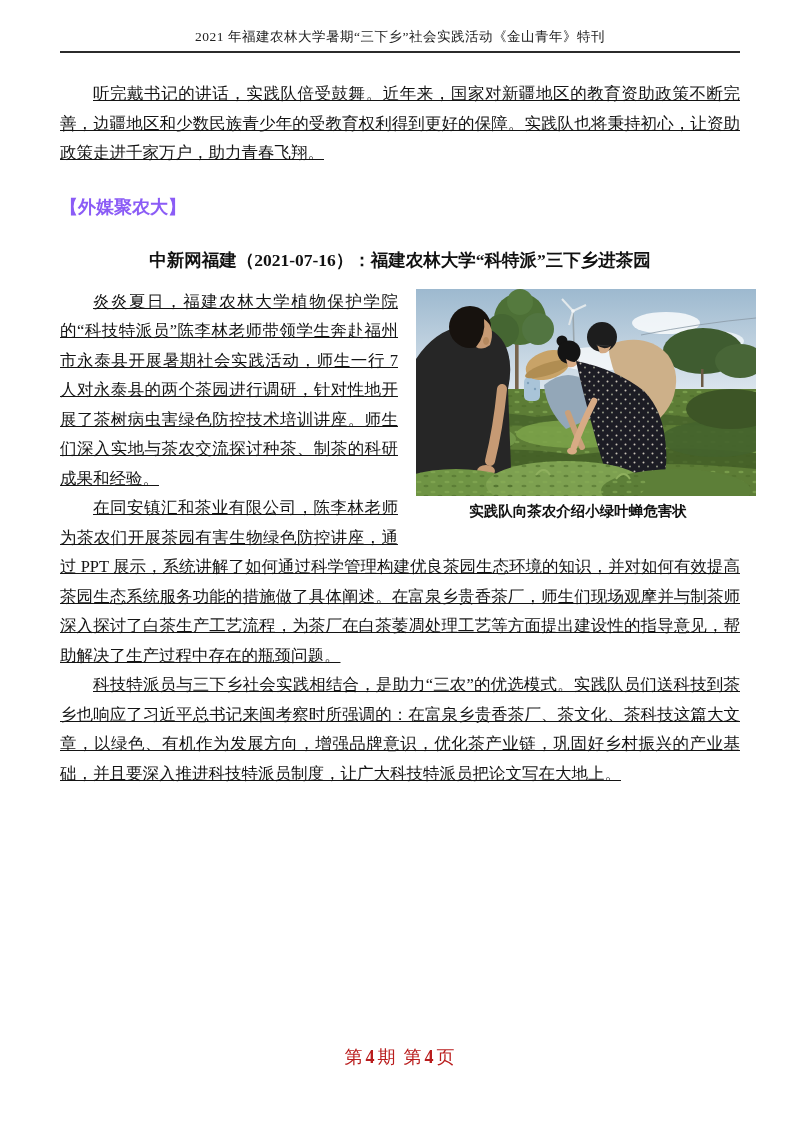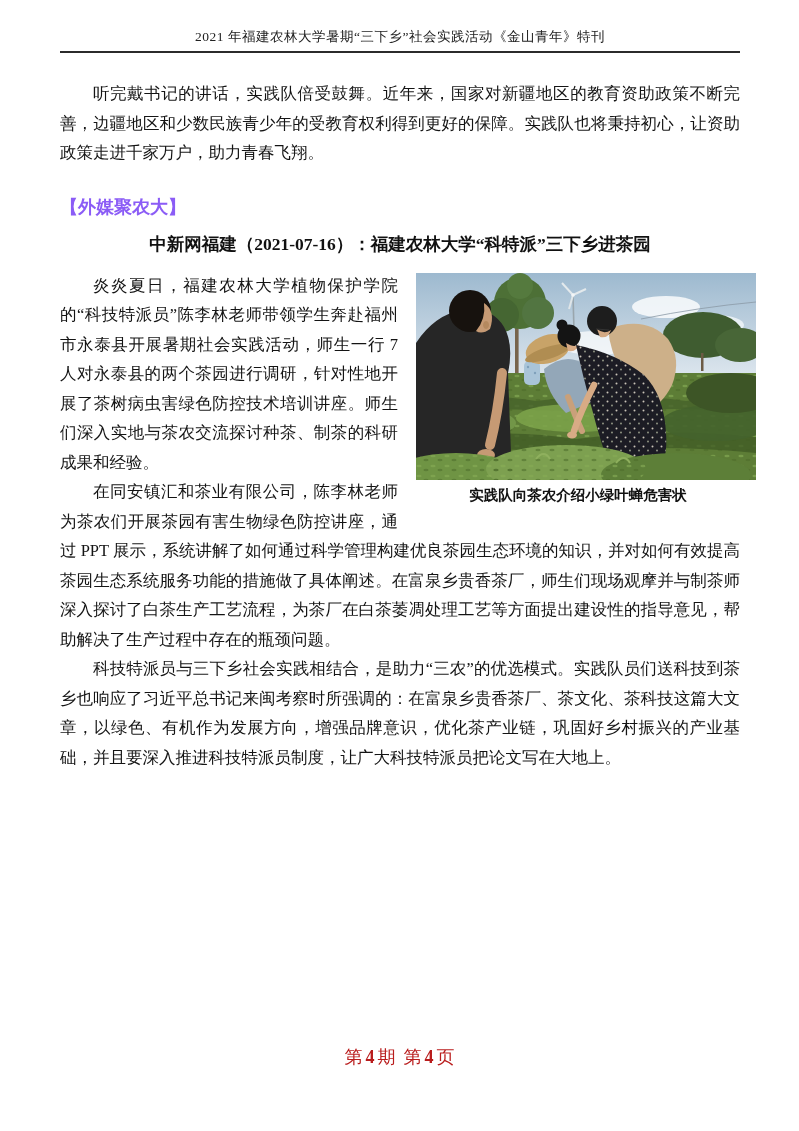--- a/index.html
+++ b/index.html
@@ -27,30 +27,31 @@
     border-bottom: 2px solid #2b2b2b;
     margin-top: 5px;
   }
   
   .body-para {
     font-size: 16.5px;
     line-height: 29.5px;
     text-align: justify;
     text-indent: 2em;
     color: #141414;
+    text-decoration: underline;
   }
   .intro-para { margin-top: 26px; }
   .section-heading {
     margin-top: 27px;
     font-size: 18px;
     font-weight: bold;
     color: #8b5cf6;
   }
   .article-title {
-    margin-top: 13px;
+    margin-top: 29px;
     text-align: center;
     font-size: 17.5px;
     font-weight: bold;
     color: #111;
   }
   .article { margin-top: 15px; }
   .article::after { content: ""; display: block; clear: both; }
   
   .photo-figure {
     float: right;

